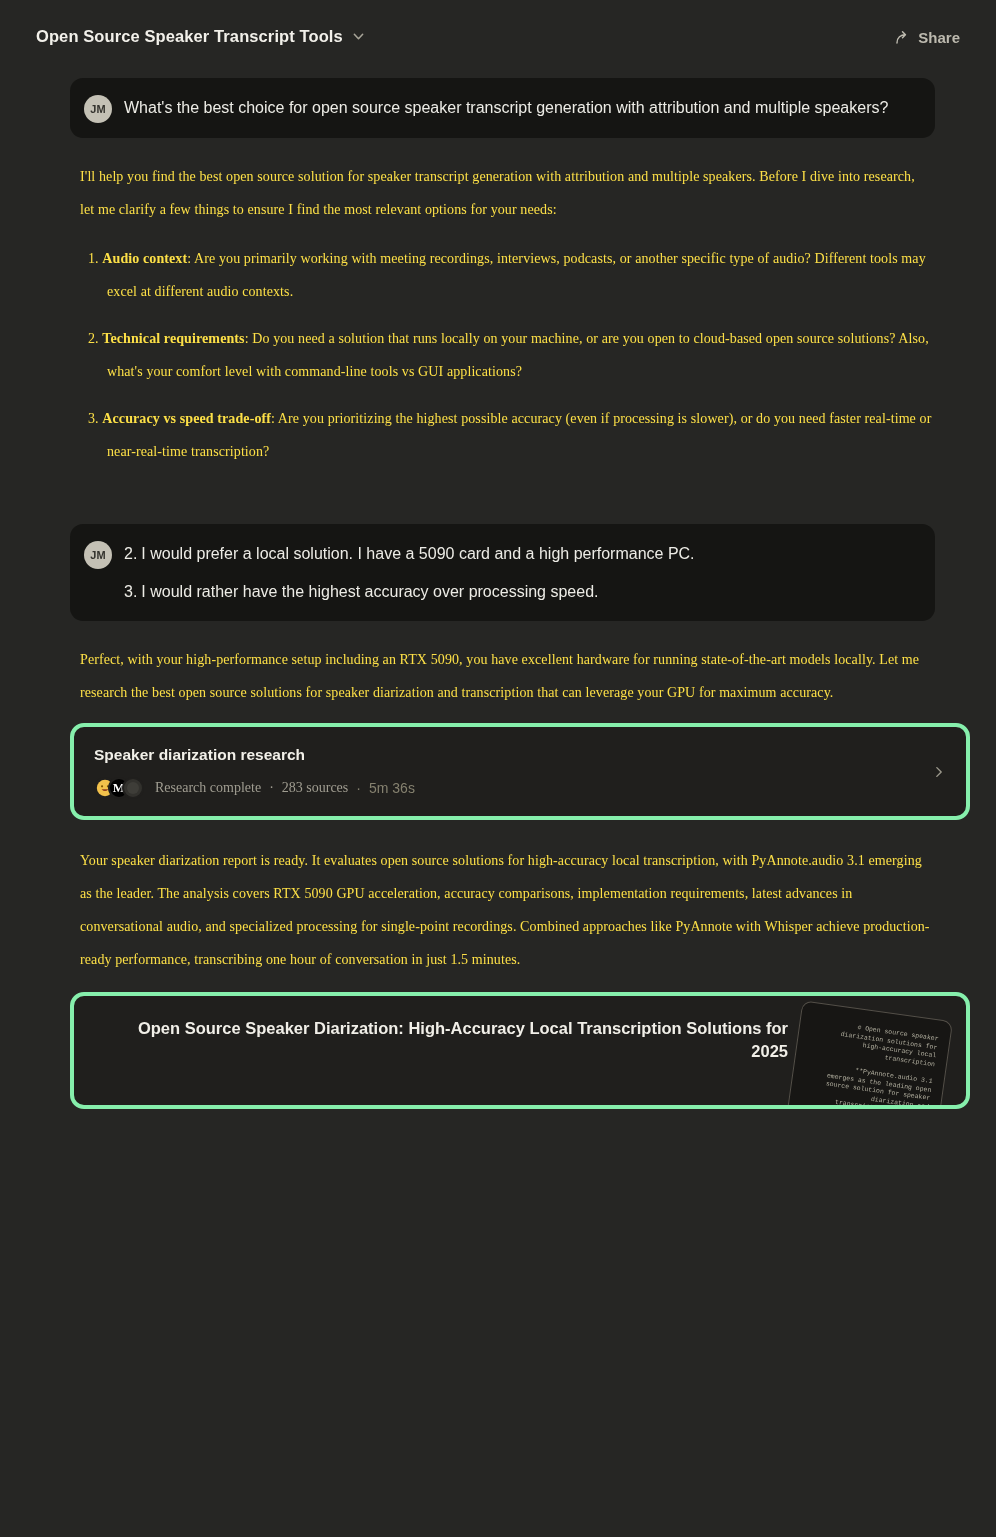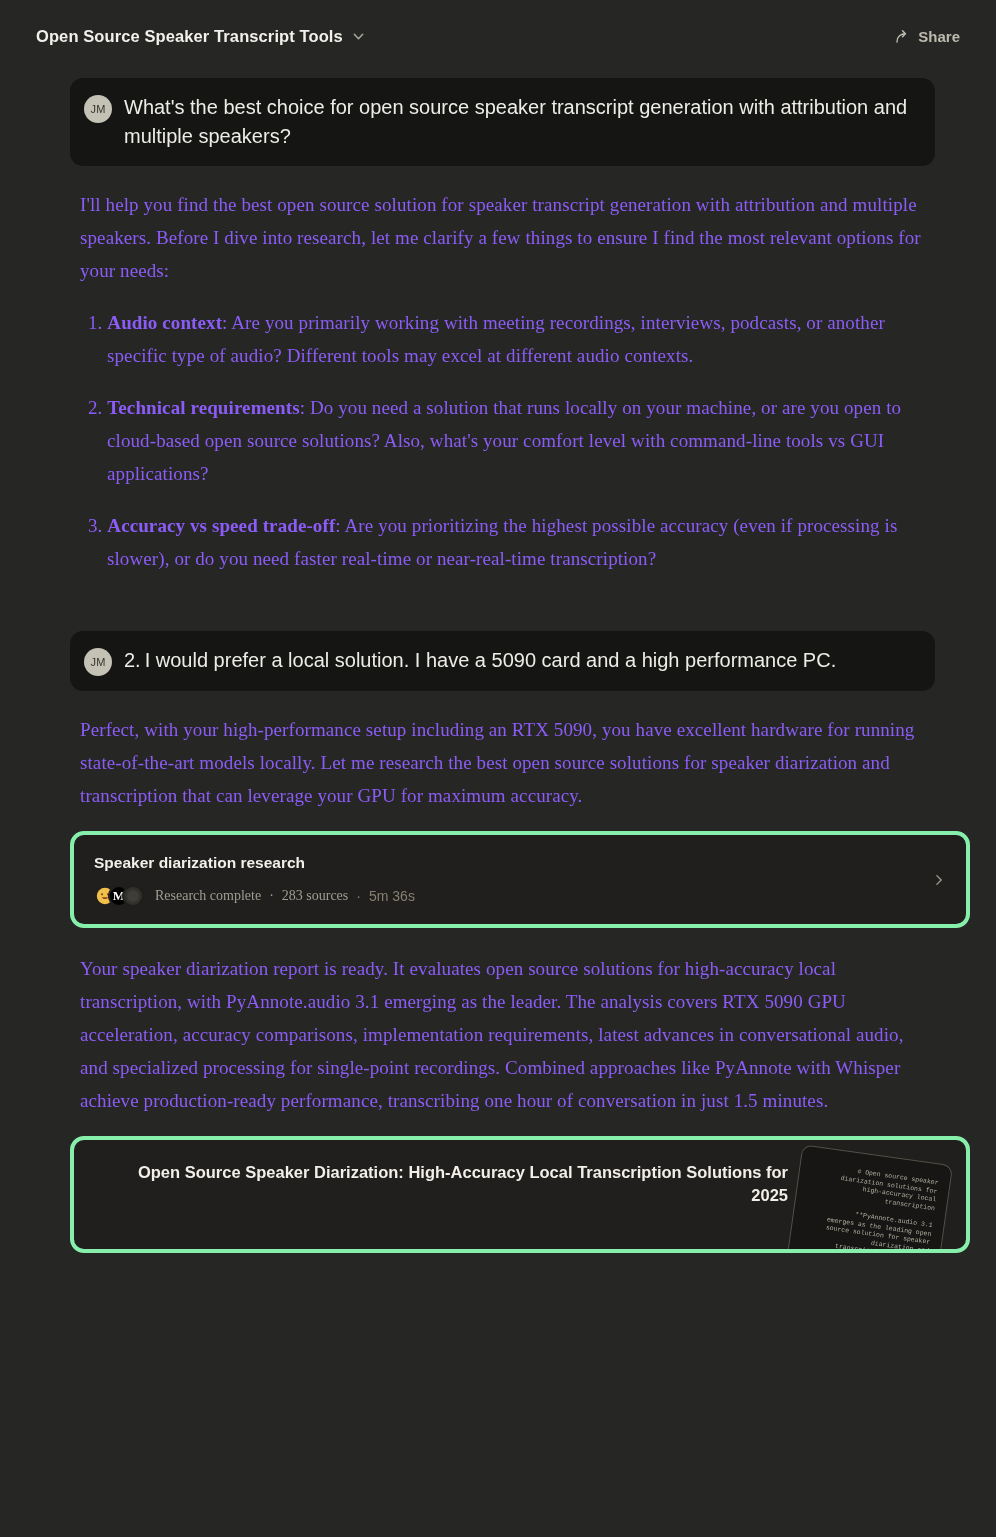--- a/index.html
+++ b/index.html
@@ -5,51 +5,51 @@
   * { box-sizing: border-box; }
   html,body { margin:0; padding:0; }
   body {
     width: 996px; height: 1537px; overflow: hidden;
     background: #262624;
     font-family: "Liberation Sans", sans-serif;
     -webkit-font-smoothing: antialiased;
   }
   
   header {
-    display:flex; justify-content:space-between; align-items:center;
+    display:flex; justify-content:space-between; align-items:flex-end;
     padding: 26px 36px 12px 36px; height: 58px;
   }
   .title-wrap { display:flex; align-items:center; gap:9px; cursor:pointer; }
   .title-wrap .t {
     font-size: 16.5px; font-weight: 600; color:#f2f0ea; letter-spacing: .1px;
   }
   .chev-down { color:#a8a599; display:flex; }
   .share-btn { display:flex; align-items:center; gap:7px; color:#bdbaaf; font-size:15px; font-weight:600; cursor:pointer; }
   
   .content { margin-left: 70px; width: 900px; }
   
   .bubble {
     width: 865px; background:#151513; border-radius: 13px;
     padding: 15px 26px 15px 14px; display:flex; gap:12px;
   }
   .bubble.b1 { margin-top: 20px; }
   .bubble.b2 { margin-top: 56px; }
   .avatar {
     width:28px; height:28px; border-radius:50%; background:#c4c1b5; flex:0 0 28px;
     display:flex; align-items:center; justify-content:center;
-    font-size:11px; font-weight:400; color:#34332e; letter-spacing:.2px; margin-top:2px;
-  }
-  .bubble-text { font-size:20px; line-height:29px; color:#edece6; max-width: 790px; }
+    font-size:11px; font-weight:700; color:#34332e; letter-spacing:.2px; margin-top:2px;
+  }
+  .bubble-text { font-size:16px; line-height:29px; color:#edece6; max-width: 790px; }
   .uitem { padding-left:15px; text-indent:-15px; margin-bottom:9px; }
   .uitem:last-child { margin-bottom:0; }
   .uitem .num { margin-right: 4px; }
   
   .serif {
     font-family: "Liberation Serif", serif;
-    font-size: 19px; line-height: 33px; color:#8b5cf6;
+    font-size: 14px; line-height: 33px; color:#fde047;
     max-width: 852px; margin-left: 10px; letter-spacing:.1px;
   }
   .para1 { margin-top: 22px; }
   .olist { margin-top: 16px; }
   .oitem { padding-left: 27px; text-indent: -19px; margin-bottom: 13px; }
   .oitem:last-child { margin-bottom: 0; }
   .oitem strong { font-weight: 700; }
   .outro { margin-top: 13px; }
   .para2 { margin-top: 22px; }
   .para3 { margin-top: 24px; }
@@ -132,20 +132,23 @@
       <strong>Accuracy vs speed trade-off</strong><span>: Are you prioritizing the highest possible accuracy (even if processing is slower), or do you need faster real-time or near-real-time transcription?</span>
     </p>
   </div>
 
 
   <div class="bubble b2">
     <div class="avatar">JM</div>
     <div class="bubble-text">
       <div class="uitem">
         <span class="num">2.</span><span>I would prefer a local solution. I have a 5090 card and a high performance PC.</span>
+      </div>
+      <div class="uitem">
+        <span class="num">3.</span><span>I would rather have the highest accuracy over processing speed.</span>
       </div>
     </div>
   </div>
 
   <p class="serif para2">Perfect, with your high-performance setup including an RTX 5090, you have excellent hardware for running state-of-the-art models locally. Let me research the best open source solutions for speaker diarization and transcription that can leverage your GPU for maximum accuracy.</p>
 
   <div class="card research-card">
     <div class="rc-title">Speaker diarization research</div>
     <div class="rc-status">
       <span class="favicons">

